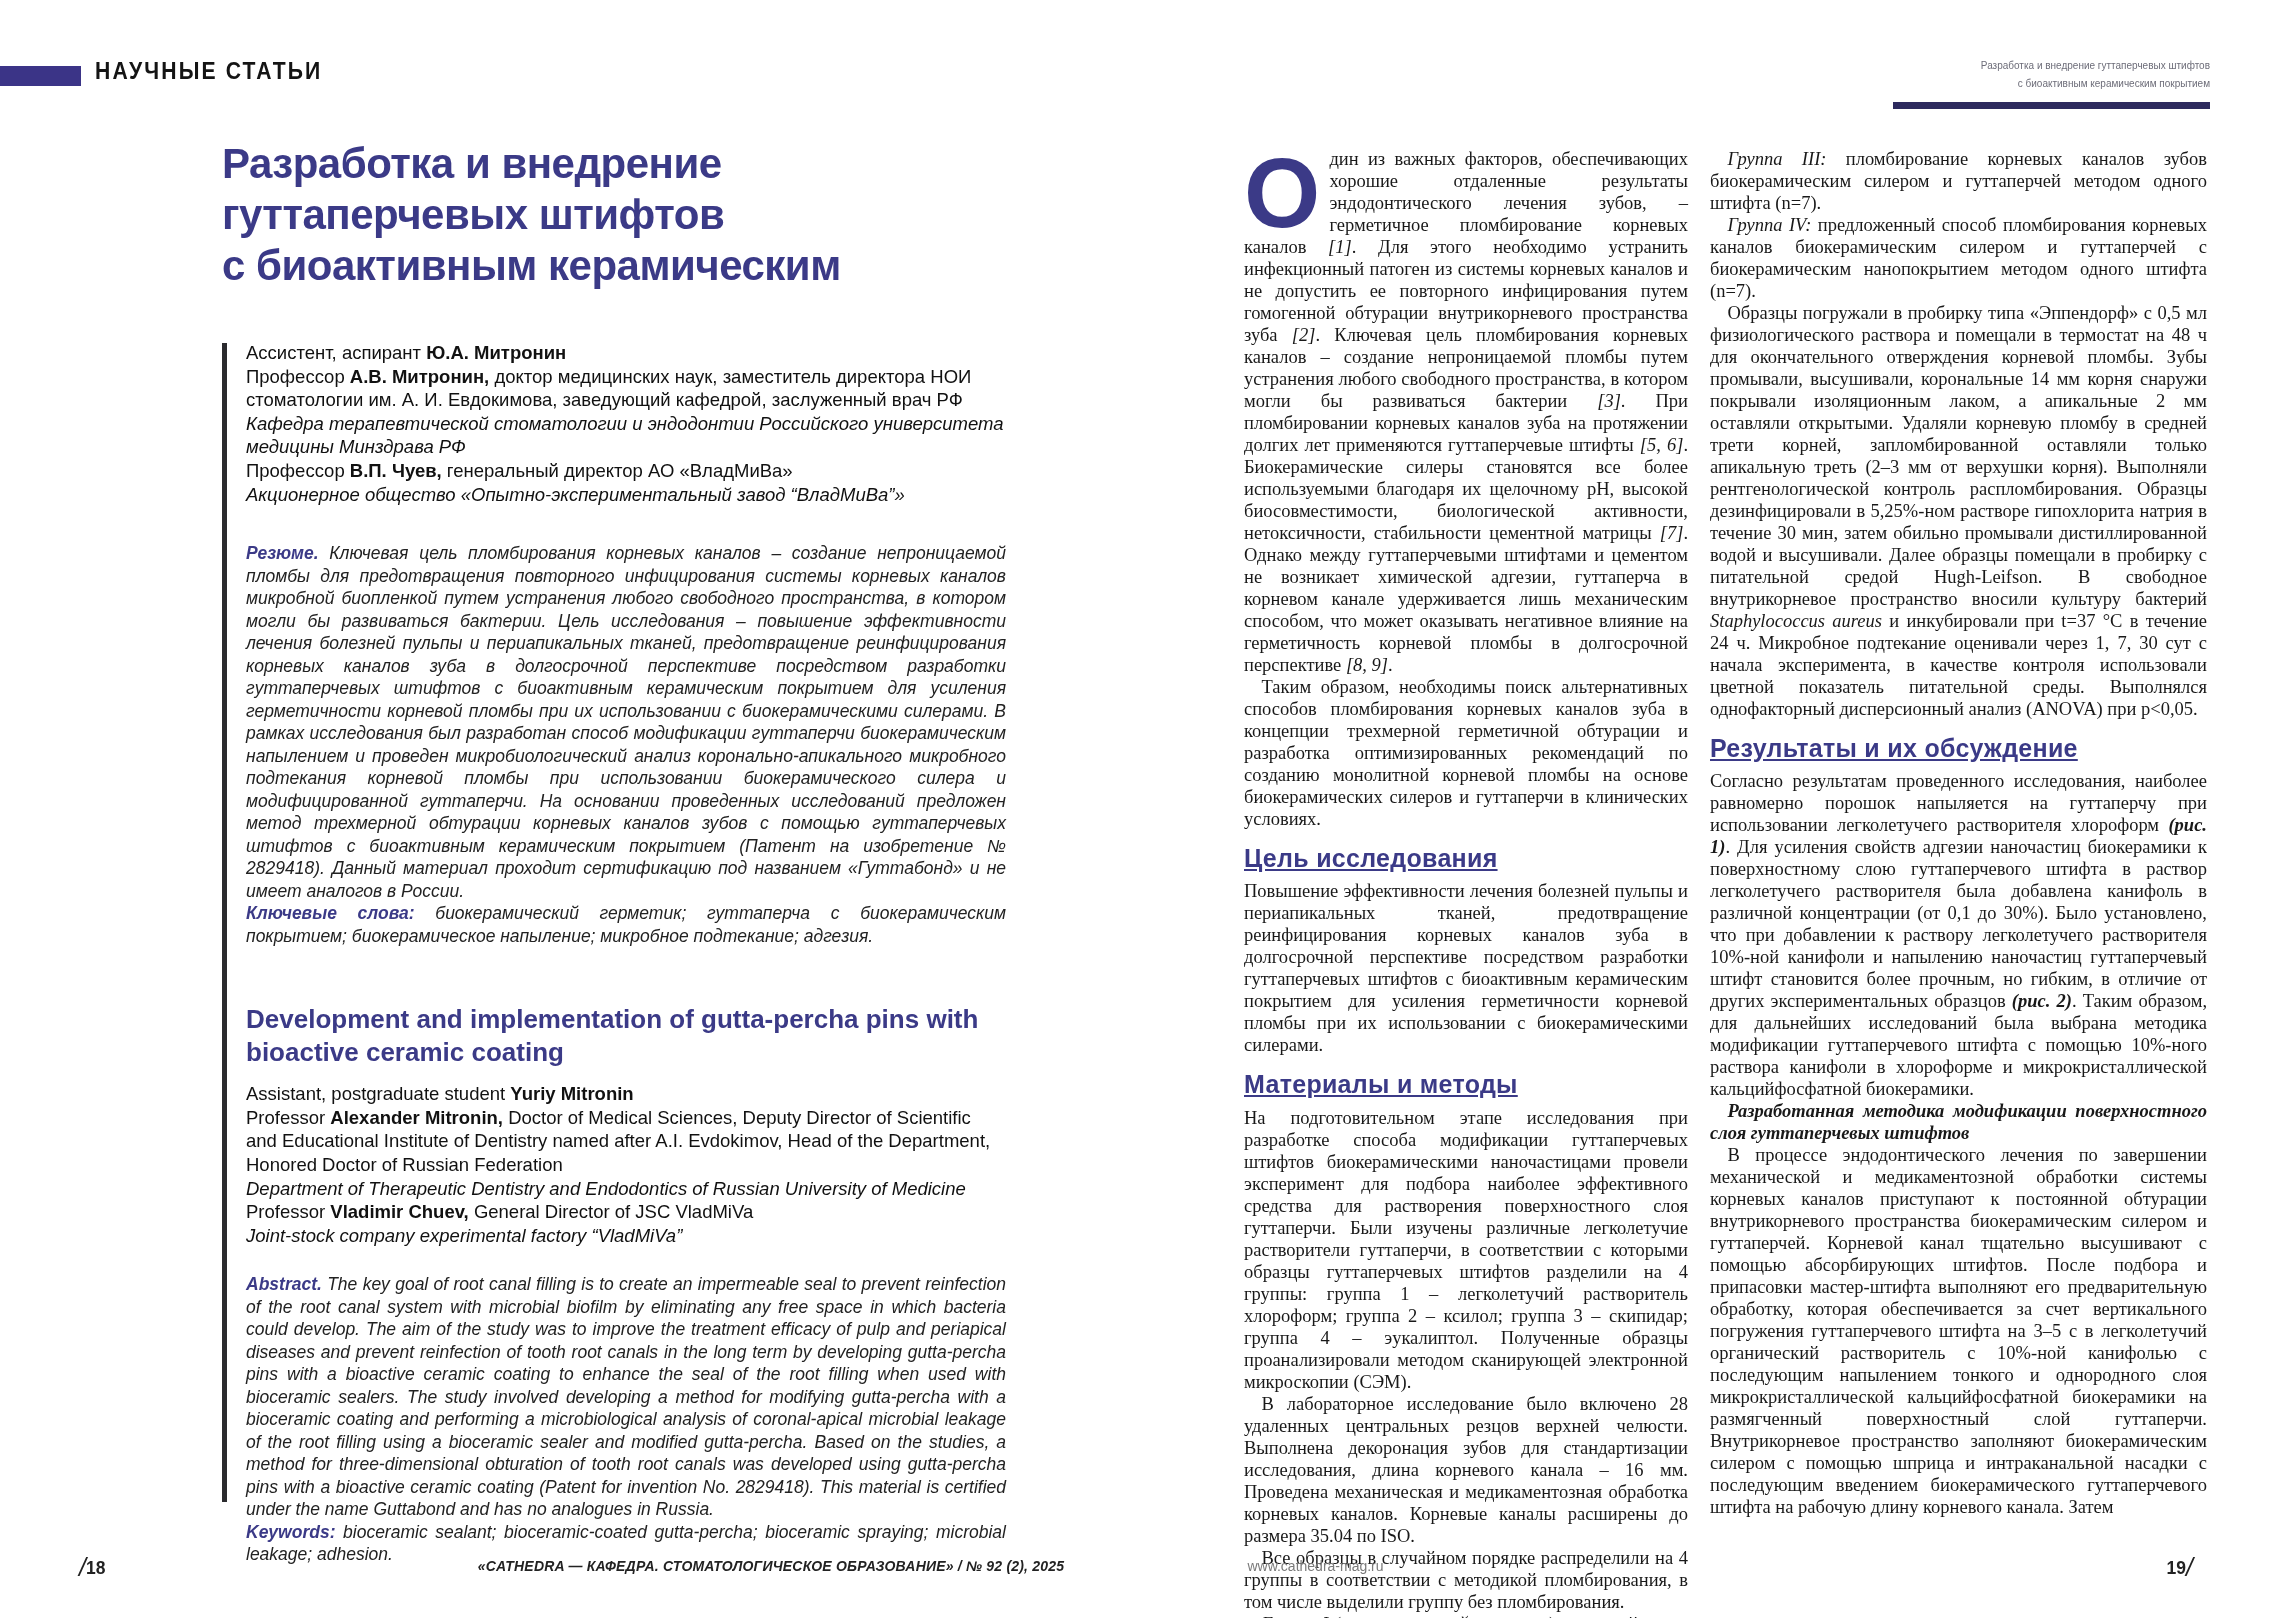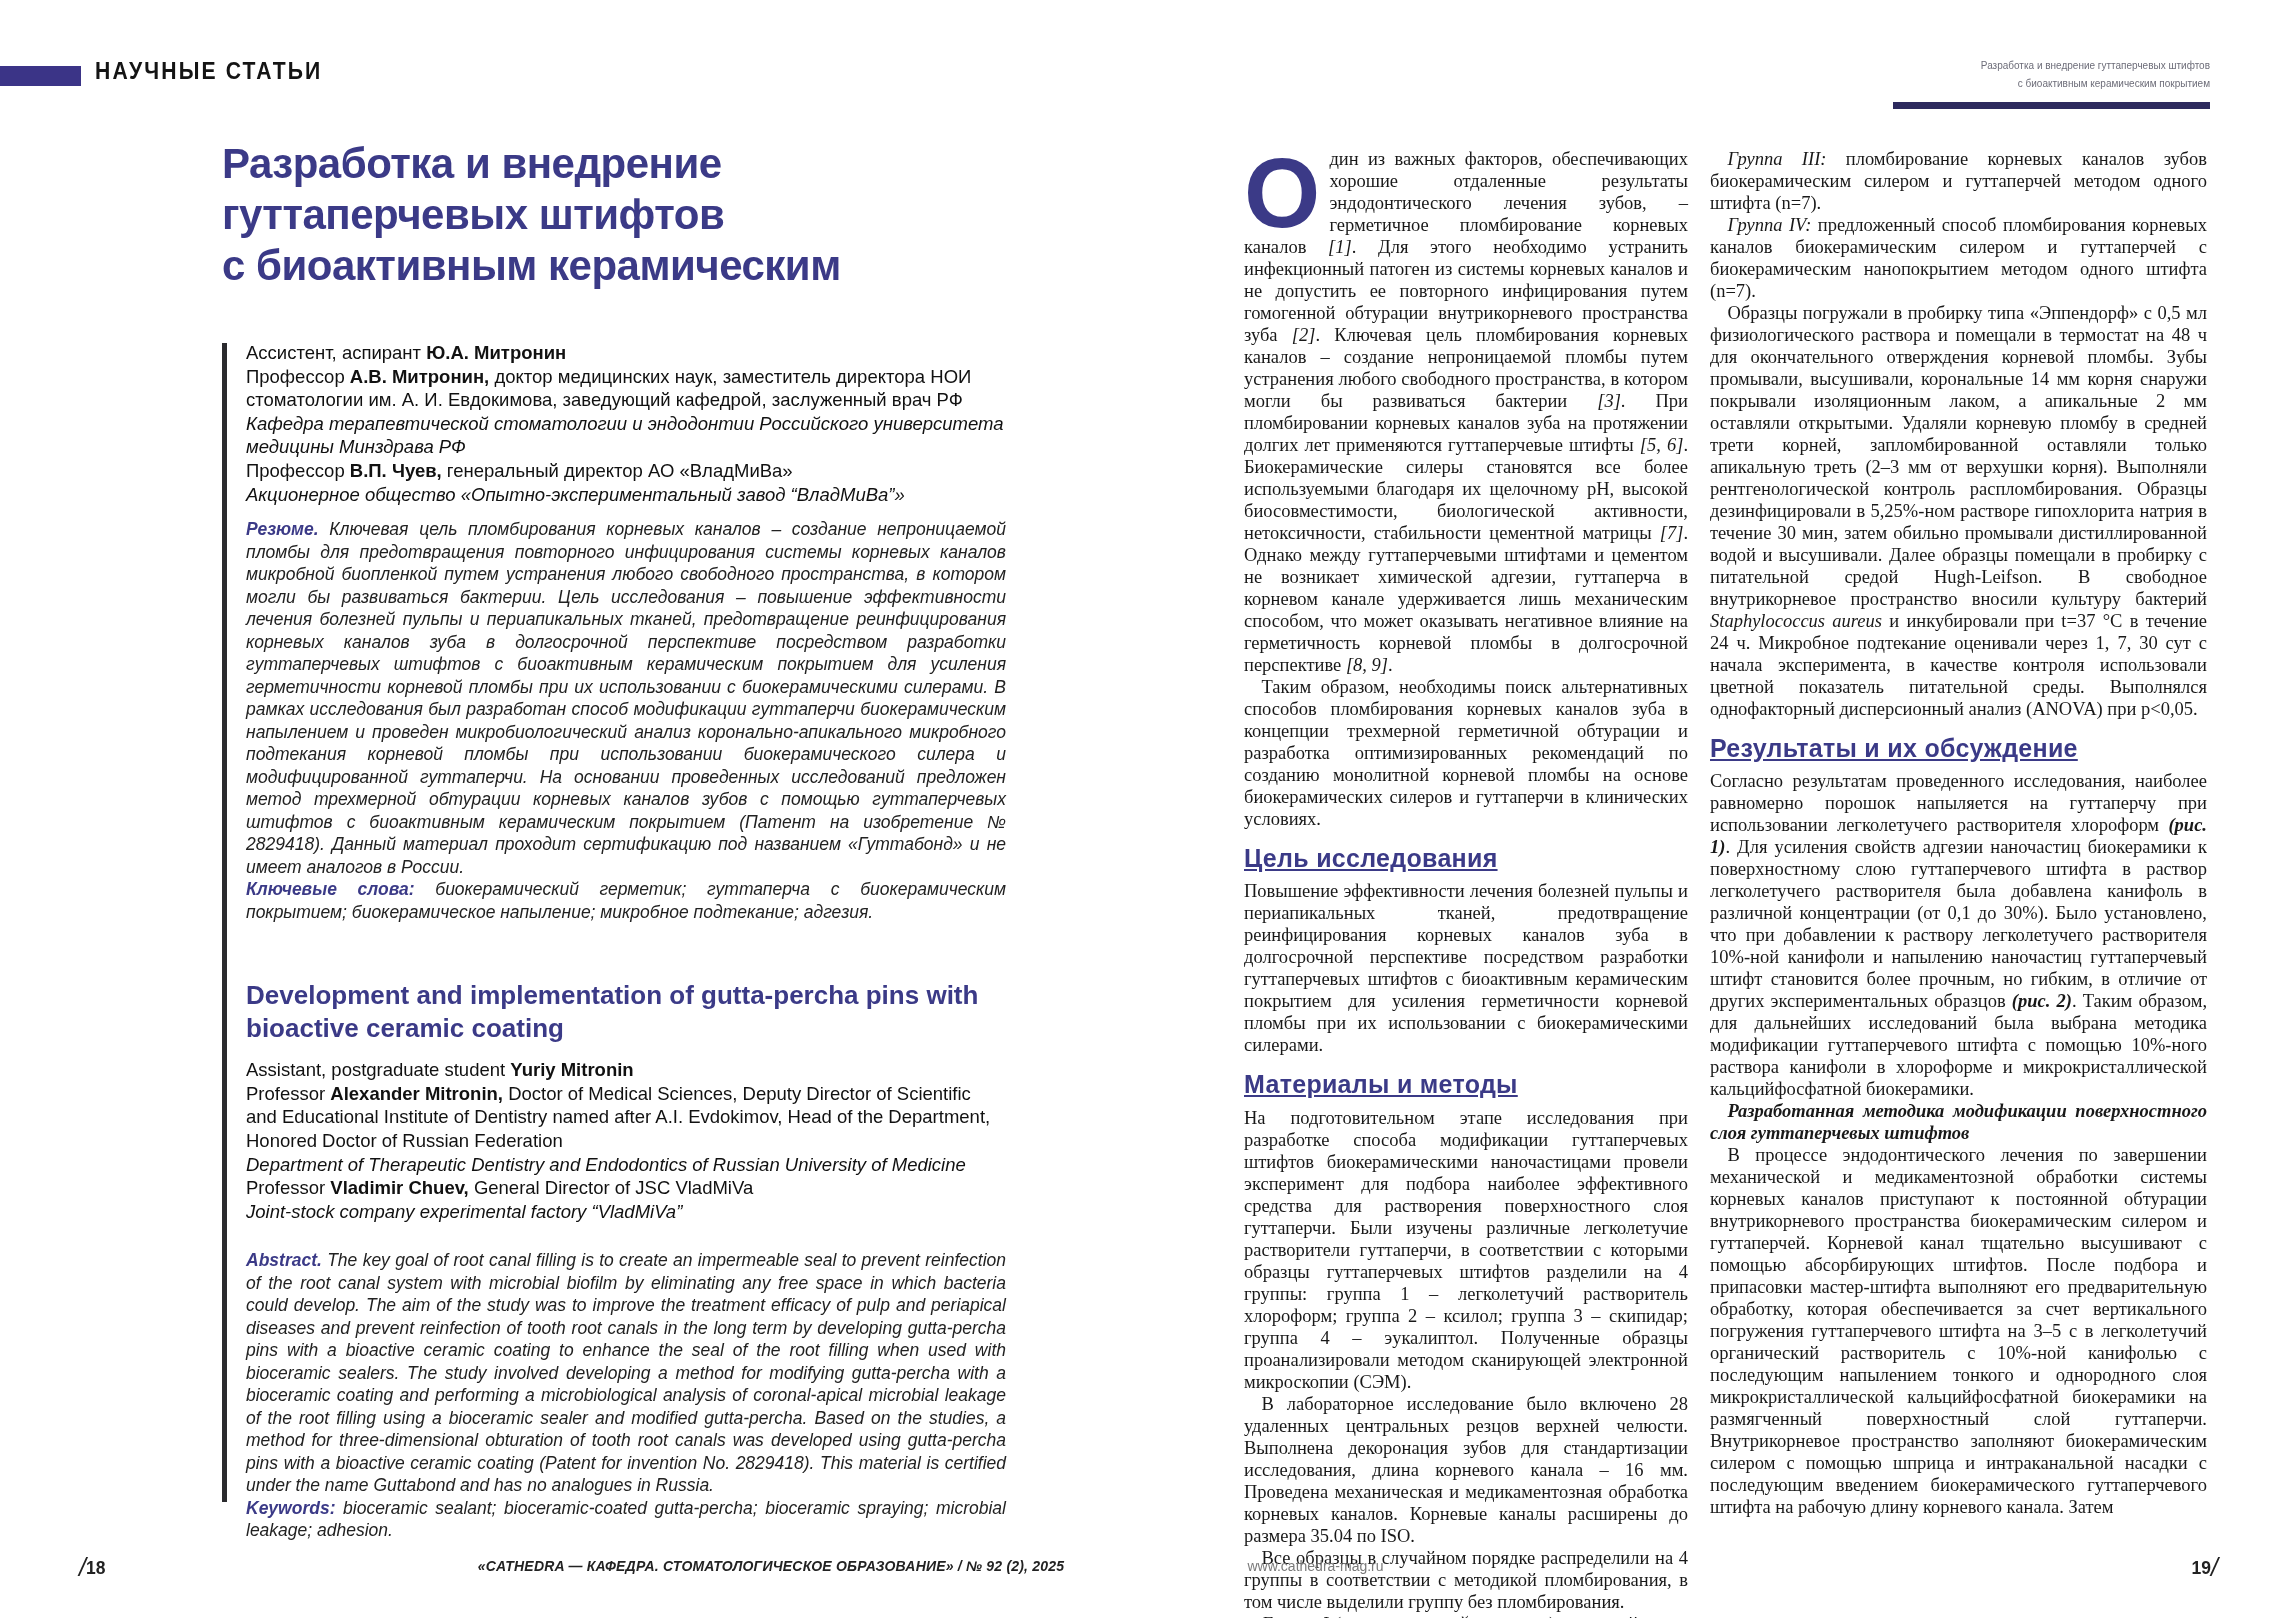--- a/index.html
+++ b/index.html
@@ -29,21 +29,21 @@
   
   .page-title{
     position:absolute;left:222px;top:138px;width:812px;
     font-size:42px;line-height:51px;font-weight:bold;color:var(--accent);letter-spacing:-0.5px;
   }
   .rule-vert{position:absolute;left:222px;top:343px;width:4.6px;height:1159px;background:#2b2b2e;}
   .left-flow{position:absolute;left:246px;top:341px;width:760px;}
   .authors{font-size:18.5px;line-height:23.6px;color:#111;}
   .authors i{font-family:"Liberation Sans",sans-serif;}
   .abstract{
-    margin-top:12px;font-size:17.5px;line-height:22.5px;font-style:italic;color:#222;
+    margin-top:36px;font-size:17.5px;line-height:22.5px;font-style:italic;color:#222;
     text-align:justify;
   }
   .kw{font-size:17.5px;line-height:22.5px;font-style:italic;color:#222;text-align:justify;}
   .lead{color:var(--accent);font-weight:bold;}
   .title-en{
     margin-top:56px;font-size:26px;line-height:33px;font-weight:bold;color:var(--accent);
   }
   .authors-en{margin-top:13px;}
   .abstract-en{margin-top:26px;}
   
@@ -62,21 +62,21 @@
   }
   .col p.subhead{font-weight:bold;font-style:italic;}
   .dropcap{
     float:left;font-family:"Liberation Sans",sans-serif;font-weight:bold;
     font-size:98px;line-height:78px;color:var(--accent);margin:5.5px 9.2px 0 0;
   }
   
   .pn{position:absolute;top:1551px;font-size:17.5px;font-weight:bold;color:#222;}
   .pn .slash{font-size:25px;font-weight:normal;font-style:italic;color:#222;position:relative;top:1.8px;}
   .pn-left{left:79px;}
-  .pn-right{right:72px;}
+  .pn-right{right:97px;}
   .footer-center{
     position:absolute;left:222px;top:1558px;width:1098px;text-align:center;
     font-size:14px;font-weight:bold;color:#222;letter-spacing:0.2px;font-style:italic;
   }
   .footer-site{
     position:absolute;left:1154px;top:1558px;width:323px;text-align:center;
     font-size:14px;color:#7a7a7a;
   }
 </style>
 </head>

